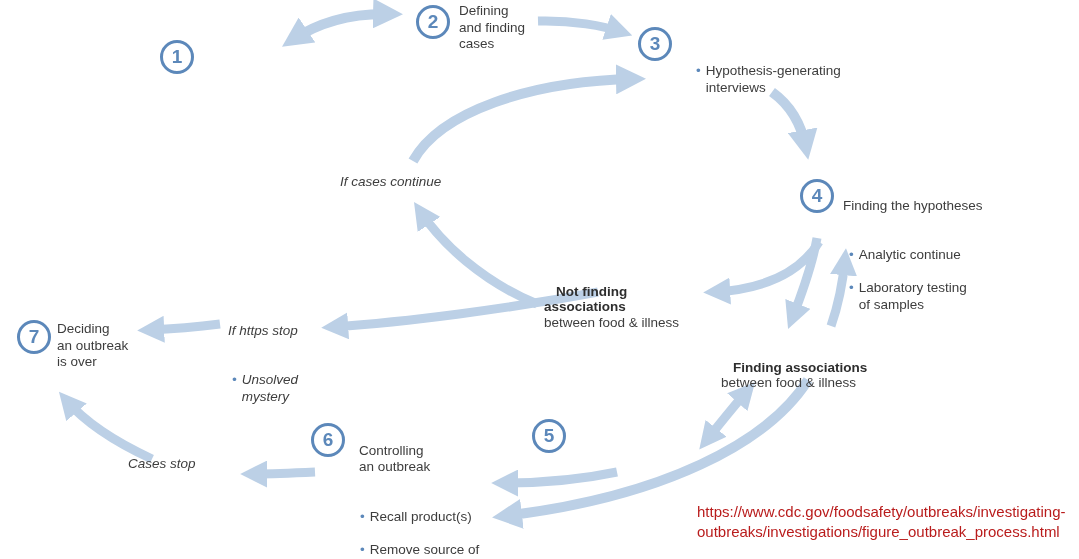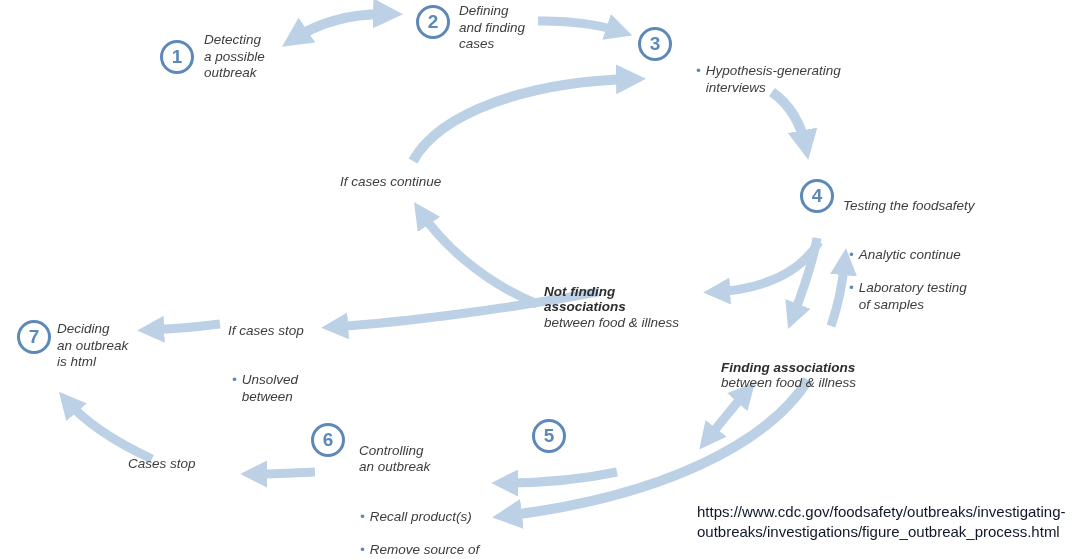--- a/index.html
+++ b/index.html
@@ -26,34 +26,33 @@
     display: flex; align-items: center; justify-content: center;
     font-weight: bold; font-size: 19px; color: #5c88ba;
     z-index: 2;
   }
   .txt {
     position: absolute;
     font-size: 13.5px;
     line-height: 16.5px;
     white-space: pre-line;
     z-index: 3;
-    font-style: italic;
   }
   .tight { line-height: 15.5px; }
-  .italic { }
-  .bold { font-weight: bold; color: #2e2e2e; }
+  .italic { font-style: italic; }
+  .bold { font-weight: bold; color: #2e2e2e; margin-left: 12px; }
   ul.bullets { list-style: none; margin: 0; padding: 0; }
   ul.bullets li { display: flex; gap: 5px; }
   .b { color: #5c88ba; flex: 0 0 auto; }
   .bt { white-space: pre-line; }
   .url {
     position: absolute;
     left: 697px; top: 502px;
     font-size: 15px; line-height: 20px;
-    color: #0f172a;
+    color: #b91c1c;
     white-space: pre-line;
     z-index: 3;
   }
 </style>
 </head>
 <body>
 
 <div class="canvas">
 
   <svg class="arrows" width="1079" height="559" viewBox="0 0 1079 559">
@@ -95,36 +94,33 @@
   <div class="circle" style="left:532px;top:419px">
       <span>5</span>
     </div>
   <div class="circle" style="left:311px;top:423px">
       <span>6</span>
     </div>
   <div class="circle" style="left:17px;top:320px">
       <span>7</span>
     </div>
 
-  <div class="txt" style="left:204px;top:32px">Detecting
-a possible
-outbreak</div>
   <div class="txt" style="left:459px;top:3px">Defining
 and finding
 cases</div>
 
   <div class="txt" style="left:684px;top:30px">
     <ul class="bullets" style="margin-left:12px">
       <li><span class="b">•</span><span class="bt">Hypothesis-generating
 interviews</span></li>
     </ul>
   </div>
 
   <div class="txt" style="left:843px;top:181px">
-    <div>Testing the foodsafety</div>
+    <div>Finding the hypotheses</div>
     <ul class="bullets" style="margin-left:6px">
       <li><span class="b">•</span><span class="bt">Analytic continue</span></li>
       <li><span class="b">•</span><span class="bt">Laboratory testing
 of samples</span></li>
     </ul>
   </div>
 
 
   <div class="txt" style="left:359px;top:426px">
     <div>Controlling
@@ -132,40 +128,40 @@
     <ul class="bullets" style="margin-left:1px">
       <li><span class="b">•</span><span class="bt">Recall product(s)</span></li>
       <li><span class="b">•</span><span class="bt">Remove source of
 contamination</span></li>
       
     </ul>
   </div>
 
   <div class="txt" style="left:57px;top:321px">Deciding
 an outbreak
-is html</div>
+is over</div>
 
   <div class="txt italic" style="left:340px;top:174px">If cases continue</div>
 
   <div class="txt tight" style="left:544px;top:268px">
     <span class="bold">Not finding
 associations</span>
     <span>between food &amp; illness</span>
   </div>
 
   <div class="txt tight" style="left:721px;top:344px">
     <span class="bold">Finding associations</span>
     <span>between food &amp; illness</span>
   </div>
 
   <div class="txt italic" style="left:228px;top:306px">
-    <div>If cases stop</div>
+    <div>If https stop</div>
     <ul class="bullets" style="margin-left:4px">
       <li><span class="b">•</span><span class="bt">Unsolved
-between</span></li>
+mystery</span></li>
     </ul>
   </div>
 
   <div class="txt italic" style="left:128px;top:456px">Cases stop</div>
 
   <div class="url">https://www.cdc.gov/foodsafety/outbreaks/investigating-
 outbreaks/investigations/figure_outbreak_process.html</div>
 
 </div>
 

